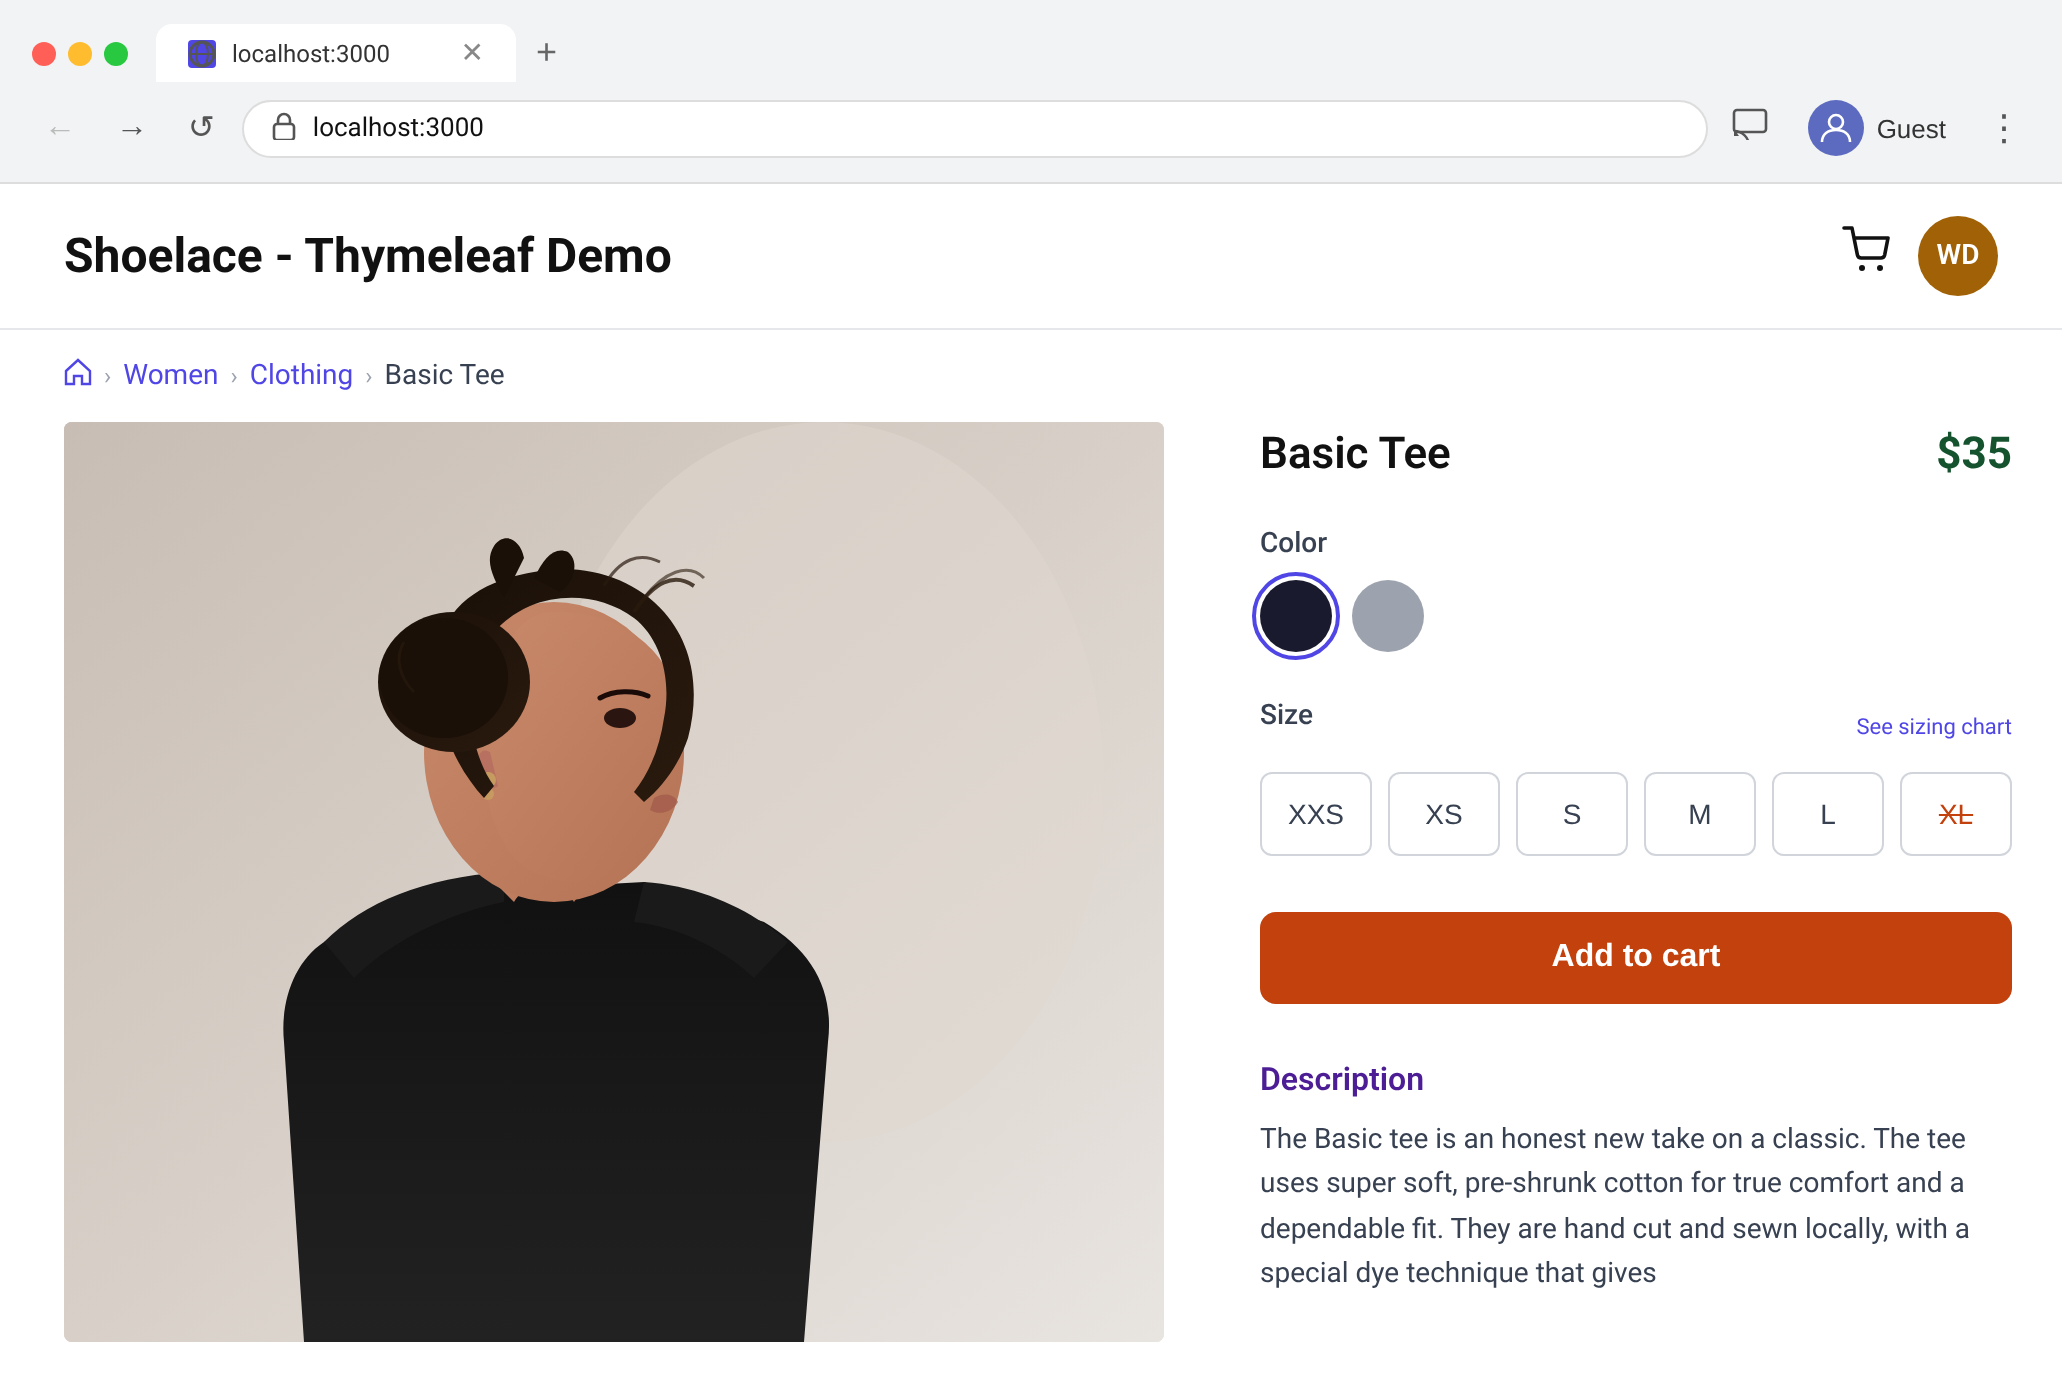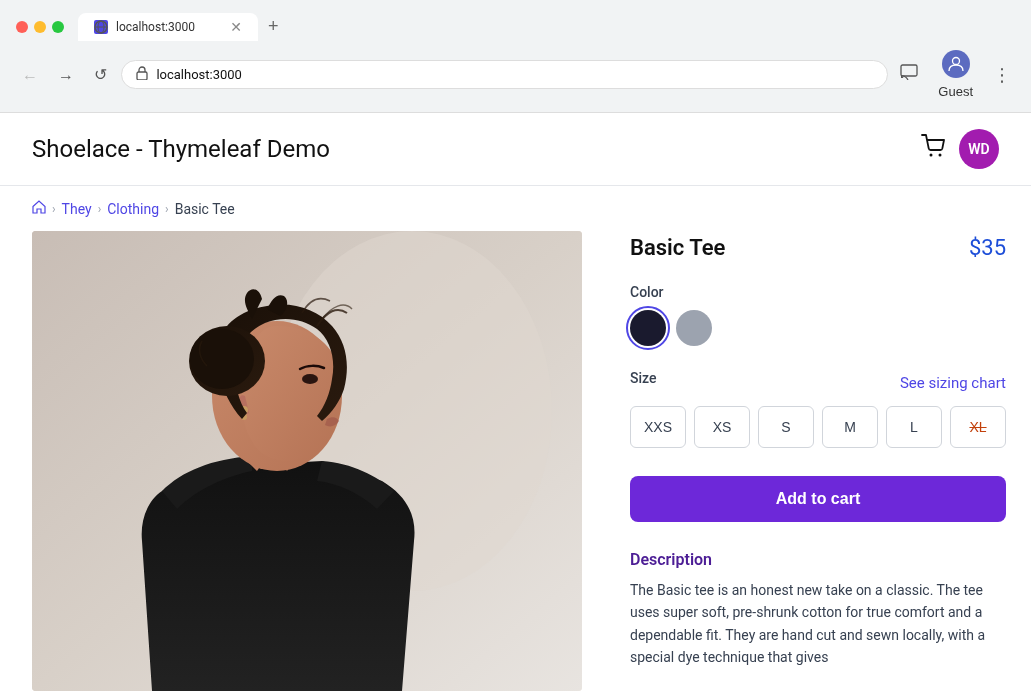--- a/index.html
+++ b/index.html
@@ -82,52 +82,52 @@
     }
     .toolbar-icon-btn {
       background: none; border: none; cursor: pointer;
       color: #555; font-size: 18px; padding: 4px;
       border-radius: 50%;
     }
     .user-avatar-btn {
       background: none; border: none; cursor: pointer;
       display: flex; align-items: center; gap: 6px;
       font-size: 13px; color: #333;
-      border-radius: 20px; padding: 3px 8px; flex-direction: column;
+      border-radius: 20px; padding: 3px 8px;
     }
     .user-avatar-icon {
       width: 28px; height: 28px; border-radius: 50%;
       background: #5c6bc0;
       display: flex; align-items: center; justify-content: center;
       color: #fff; font-size: 11px; font-weight: 600;
     }
 
     
     .page-header {
       display: flex;
       align-items: center;
       justify-content: space-between;
       padding: 16px 32px;
       border-bottom: 1px solid #e5e7eb;
     }
     .site-title {
       font-size: 24px;
-      font-weight: 400;
+      font-weight: 700;
       color: #111;
     }
     .header-icons {
       display: flex; align-items: center; gap: 12px;
     }
     .cart-icon-btn {
       background: none; border: none; cursor: pointer;
       font-size: 22px; color: #333;
     }
     .user-avatar-large {
       width: 40px; height: 40px; border-radius: 50%;
-      background: #a21caf;
+      background: #a16207;
       display: flex; align-items: center; justify-content: center;
       color: #fff; font-size: 14px; font-weight: 600;
       cursor: pointer;
     }
 
     
     .breadcrumb {
       display: flex; align-items: center; gap: 6px;
       padding: 14px 32px;
       font-size: 14px;
@@ -173,22 +173,22 @@
       align-items: flex-start;
       margin-bottom: 24px;
     }
     .product-name {
       font-size: 22px;
       font-weight: 600;
       color: #111;
     }
     .product-price {
       font-size: 22px;
-      font-weight: 400;
-      color: #1d4ed8;
+      font-weight: 700;
+      color: #14532d;
     }
 
     
     .section-label {
       font-size: 14px;
       font-weight: 500;
       color: #374151;
       margin-bottom: 10px;
     }
     .color-options {
@@ -209,21 +209,21 @@
     .color-gray { background: #9ca3af; }
 
     
     .size-header {
       display: flex;
       justify-content: space-between;
       align-items: center;
       margin-bottom: 10px;
     }
     .sizing-chart-link {
-      font-size: 15px;
+      font-size: 11px;
       color: #4f46e5;
       text-decoration: none;
       cursor: pointer;
     }
     .size-options {
       display: flex; gap: 8px;
       margin-bottom: 28px;
     }
     .size-btn {
       min-width: 56px; height: 42px;
@@ -239,21 +239,21 @@
     .size-btn.disabled {
       color: #c2410c;
       cursor: not-allowed;
       text-decoration: line-through;
     }
 
     
     .add-to-cart-btn {
       width: 100%;
       padding: 14px;
-      background: #6d28d9;
+      background: #c2410c;
       color: #fff;
       border: none;
       border-radius: 8px;
       font-size: 16px;
       font-weight: 600;
       cursor: pointer;
       margin-bottom: 28px;
     }
 
     
@@ -345,21 +345,21 @@
   </div>
 </div>
 
 <nav class="breadcrumb">
   <span class="home-icon">
     <svg width="14" height="14" viewBox="0 0 14 14" fill="none">
       <path d="M1 6.5L7 1l6 5.5V13H9V9H5v4H1V6.5z" stroke="#4f46e5" stroke-width="1.2" fill="none"></path>
     </svg>
   </span>
   <span class="breadcrumb-sep">›</span>
-  <a class="breadcrumb-link" href="#">They</a>
+  <a class="breadcrumb-link" href="#">Women</a>
   <span class="breadcrumb-sep">›</span>
   <a class="breadcrumb-link" href="#">Clothing</a>
   <span class="breadcrumb-sep">›</span>
   <span class="breadcrumb-current">Basic Tee</span>
 </nav>
 
 <div class="product-container">
 
   <div class="product-image-container">
     <div class="product-image-placeholder">

